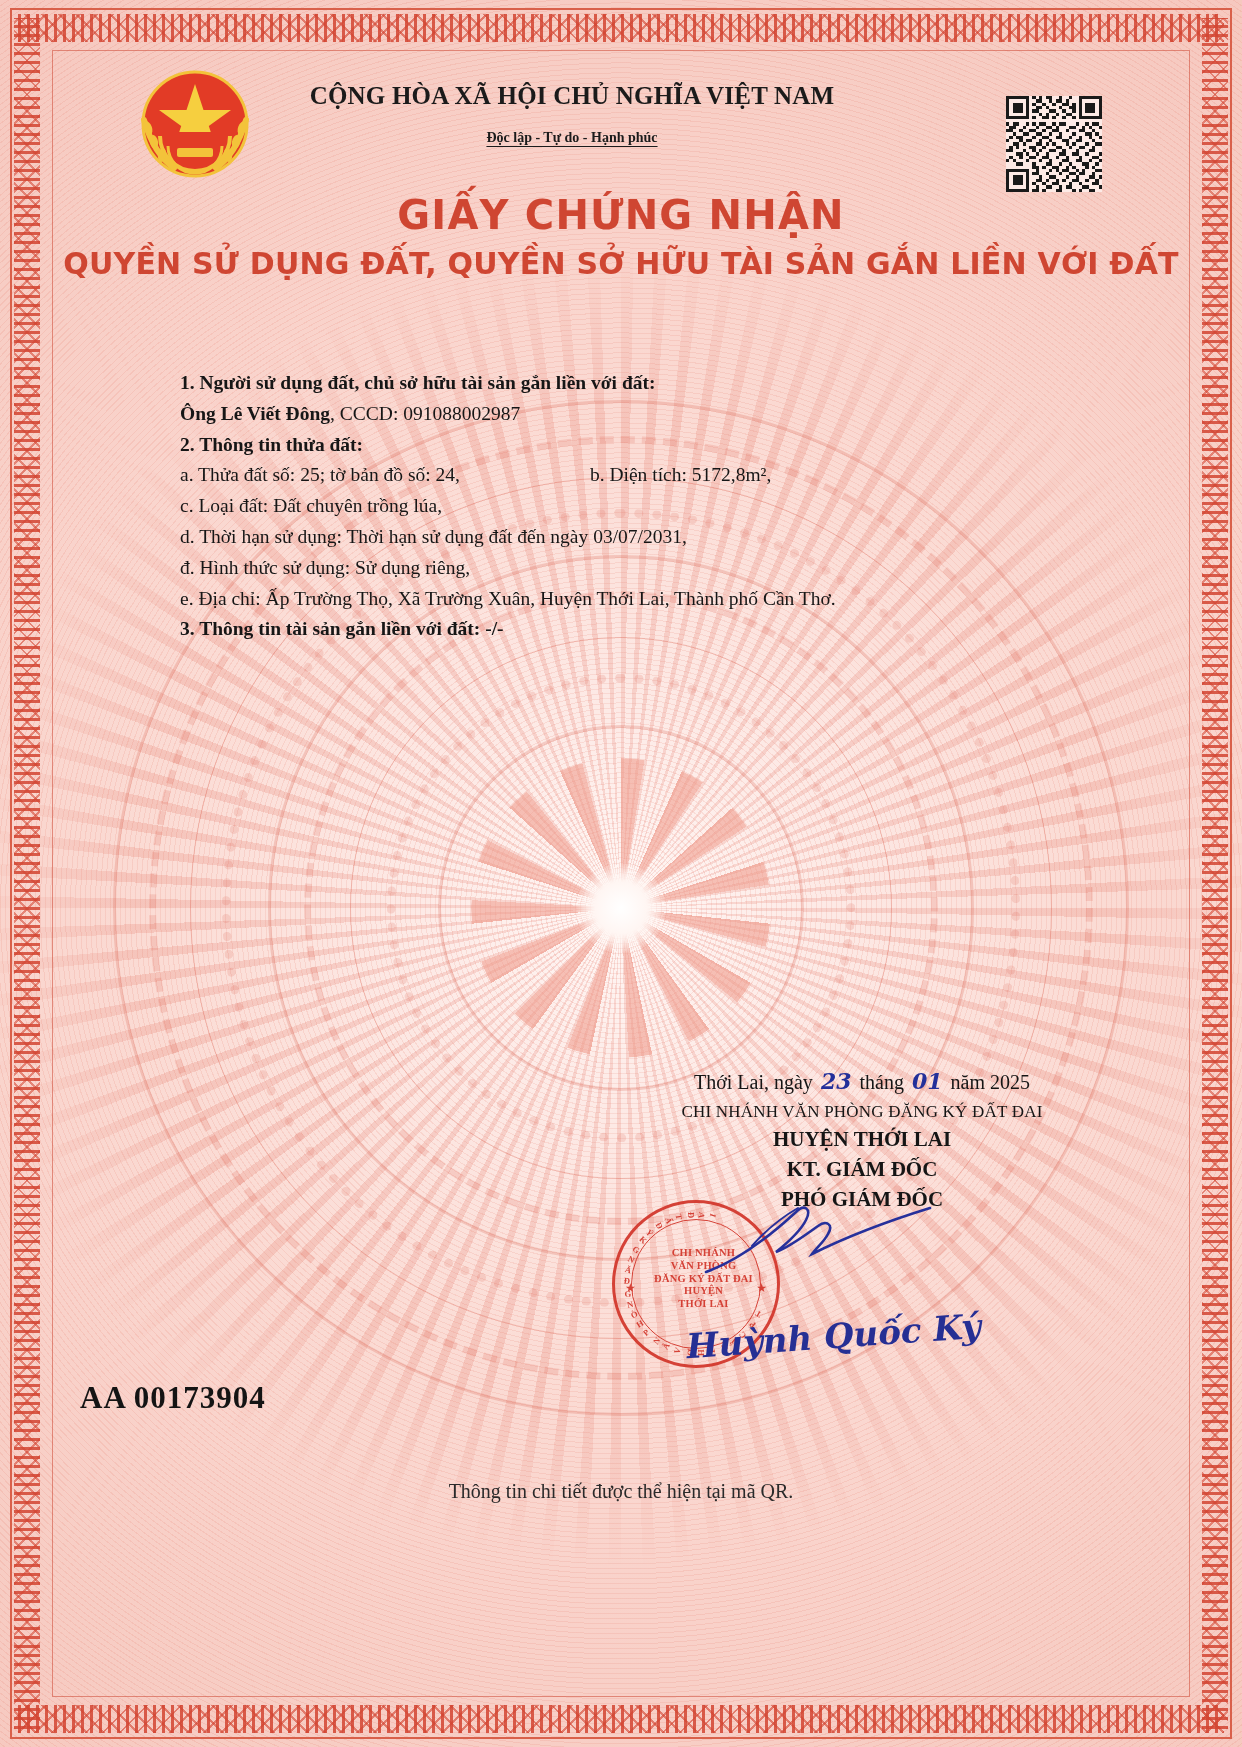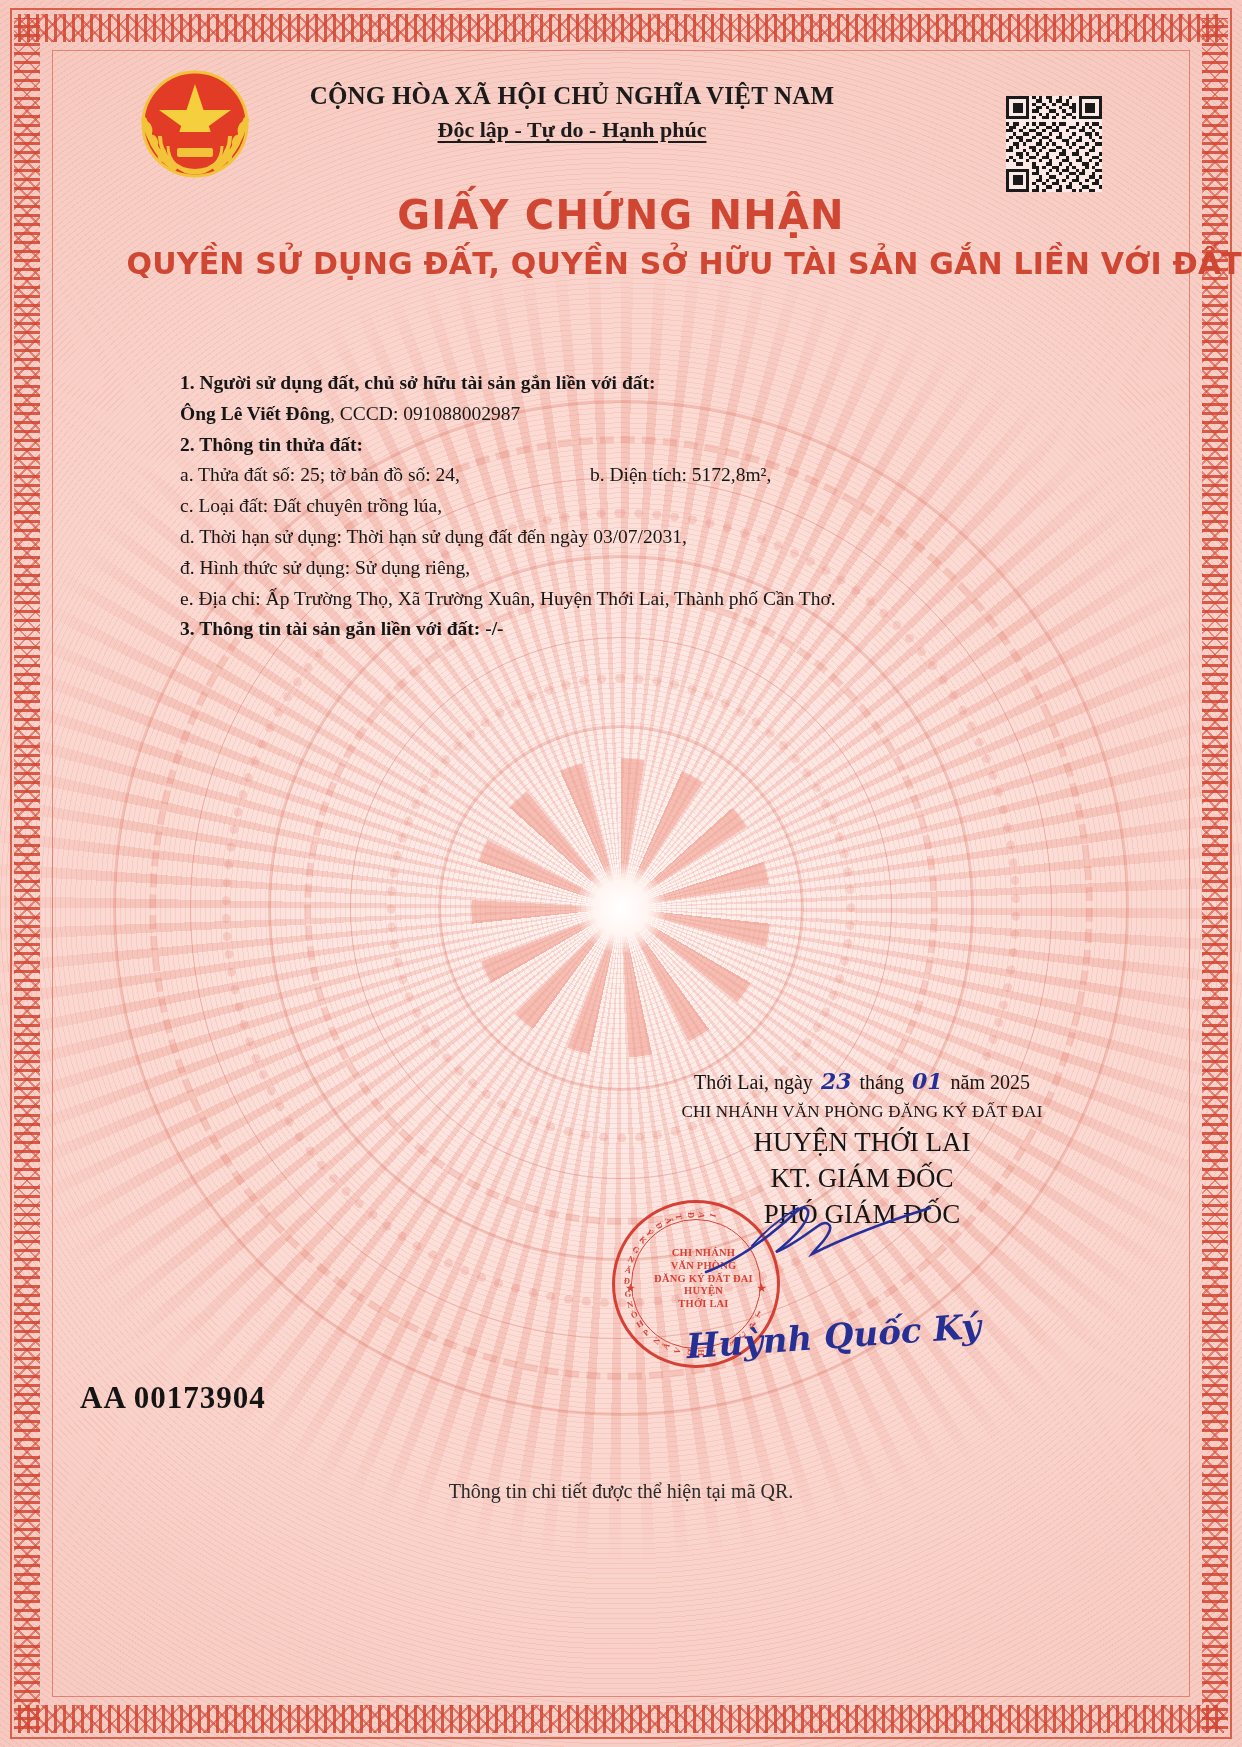--- a/index.html
+++ b/index.html
@@ -144,23 +144,23 @@
     text-align: center;
     color: #1b1b1b;
   }
   .country {
     font-size: 25px;
     font-weight: bold;
     letter-spacing: .2px;
     white-space: nowrap;
   }
   .motto {
-    font-size: 22px;
-    font-weight: bold;
-    margin-top: 7px;
+    font-size: 14px;
+    font-weight: bold;
+    margin-top: 20px;
   }
   .motto u { text-decoration: underline; text-underline-offset: 4px; }
 
   .qr {
     position: absolute;
     right: 140px;
     top: 96px;
     width: 96px;
     height: 96px;
   }
@@ -173,21 +173,21 @@
     font-family: "DejaVu Sans", sans-serif;
     font-size: 40px;
     font-weight: bold;
     color: #cf4632;
     letter-spacing: 1.2px;
   }
   .title-sub {
     position: absolute;
     left: 0; right: 0;
     top: 246px;
-    text-align: right;
+    text-align: center;
     font-family: "DejaVu Sans", sans-serif;
     font-size: 30px;
     font-weight: bold;
     color: #cf4632;
     letter-spacing: .2px;
   }
 
   
   .content {
     position: absolute;
@@ -226,22 +226,22 @@
     font-size: 22px;
     padding: 0 3px;
   }
   .sign-org {
     margin-top: 8px;
     font-size: 17px;
     font-weight: normal;
     letter-spacing: .2px;
   }
   .sign-line {
-    font-size: 27px;
-    font-weight: normal;
+    font-size: 21px;
+    font-weight: bold;
     margin-top: 5px;
   }
 
   .stamp {
     position: absolute;
     left: 612px;
     top: 1200px;
     width: 162px;
     height: 162px;
     border: 3px solid #d2352a;

